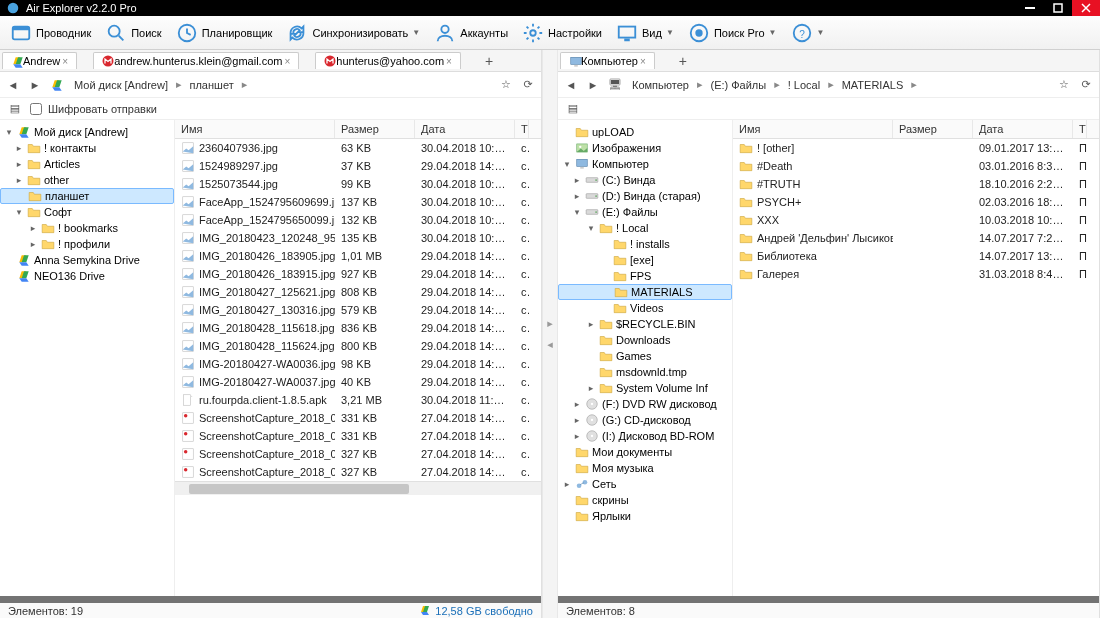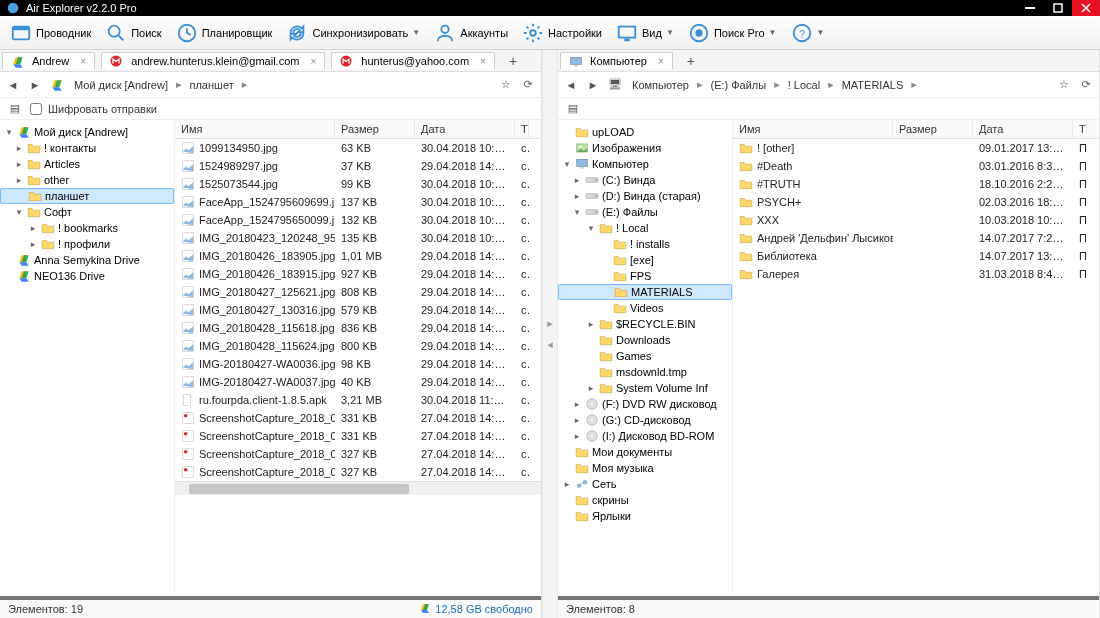--- a/index.html
+++ b/index.html
@@ -11,21 +11,21 @@
 .winbtn { width: 28px; height: 22px; display: flex; align-items: center; justify-content: center; color: #fff; }
 .winbtn.close { background: #e81123; }
 .winbtn svg { width: 10px; height: 10px; }
 .toolbar { height: 34px; background: linear-gradient(#fdfdfd,#f1f1f1); border-bottom: 1px solid #d0d0d0; display: flex; align-items: center; padding: 0 4px; gap: 2px; }
 .tbtn { display: flex; align-items: center; gap: 4px; padding: 2px 6px; border-radius: 3px; cursor: pointer; }
 .tbtn .ic { width: 22px; height: 22px; display: inline-flex; align-items: center; justify-content: center; }
 .tbtn .dd { width: 8px; color: #666; font-size: 8px; }
 .panes { flex: 1; display: flex; overflow: hidden; }
 .pane { flex: 1; display: flex; flex-direction: column; border-right: 1px solid #e0e0e0; overflow: hidden; }
 .tabstrip { height: 22px; background: #f5f5f5; border-bottom: 1px solid #ddd; display: flex; align-items: center; padding-left: 2px; }
-.tab { display: flex; align-items: center; gap: 9px; padding: 2px 8px; border: 1px solid #ccc; border-bottom: none; background: #fff; margin-right: 6px; font-size: 11px; border-radius: 2px 2px 0 0; }
+.tab { display: flex; align-items: center; gap: 0; padding: 2px 8px; border: 1px solid #ccc; border-bottom: none; background: #fff; margin-right: 16px; font-size: 11px; border-radius: 2px 2px 0 0; }
 .tab .ic { width: 12px; height: 12px; }
 .tab .x { color: #888; font-size: 10px; margin-left: 2px; cursor: pointer; }
 .tab.plus { border: none; background: transparent; font-size: 14px; color: #555; padding: 0 8px; cursor:pointer;}
 .navrow { height: 26px; display: flex; align-items: center; gap: 4px; padding: 0 4px; border-bottom: 1px solid #eee; }
 .navbtn { width: 18px; height: 18px; display: flex; align-items: center; justify-content: center; color: #555; cursor:pointer; }
 .breadcrumb { flex: 1; display: flex; align-items: center; gap: 2px; font-size: 11px; color: #333; }
 .breadcrumb .sep { color: #888; padding: 0 2px; }
 .breadcrumb .crumb { padding: 2px 4px; }
 .optrow { height: 22px; display: flex; align-items: center; gap: 6px; padding: 0 6px; border-bottom: 1px solid #eee; color: #333; }
 .optrow .cb { width: 12px; height: 12px; }
@@ -36,21 +36,21 @@
 .tnode .ic { width: 14px; height: 14px; display: inline-flex; }
 .tnode.sel { background: #cde8ff; border: 1px solid #7abaff; border-radius: 2px; padding: 0 3px; }
 .ind1 { padding-left: 14px !important; } .ind2 { padding-left: 28px !important; } .ind3 { padding-left: 42px !important; }
 .filelist { flex: 1; overflow: auto; }
 .listhead { display: flex; border-bottom: 1px solid #e0e0e0; background: #fafafa; position: sticky; top: 0; }
 .lh { padding: 3px 6px; border-right: 1px solid #e8e8e8; font-size: 11px; color: #333; }
 .row { display: flex; padding: 1px 0; align-items: center; }
 .cell { padding: 1px 6px; font-size: 11px; color: #222; overflow: hidden; text-overflow: ellipsis; white-space: nowrap; }
 .cell.name { display: flex; align-items: center; gap: 4px; }
 .cell.name .ic { width: 14px; height: 14px; display: inline-flex; flex-shrink: 0; }
-.statusbar { height: 22px; border-top: 4px solid #737373; background: #fafafa; display: flex; align-items: center; padding: 0 8px; font-size: 11px; color: #333; }
+.statusbar { height: 22px; border-top: 7px solid #737373; background: #fafafa; display: flex; align-items: center; padding: 0 8px; font-size: 11px; color: #333; }
 .statusbar .right { margin-left: auto; color: #1a6fb8; display: flex; align-items: center; gap: 4px; }
 .middle-gutter { width: 16px; background: #f4f4f4; border-left: 1px solid #e8e8e8; border-right: 1px solid #e8e8e8; display:flex; flex-direction:column; align-items:center; justify-content:center; gap:8px; color:#999; }
 
 .pane.left .lh.c1,.pane.left .cell.c1{width:160px} .pane.left .lh.c2,.pane.left .cell.c2{width:80px} .pane.left .lh.c3,.pane.left .cell.c3{width:100px} .pane.left .lh.c4,.pane.left .cell.c4{width:14px}
 .pane.right .lh.c1,.pane.right .cell.c1{width:160px} .pane.right .lh.c2,.pane.right .cell.c2{width:80px} .pane.right .lh.c3,.pane.right .cell.c3{width:100px} .pane.right .lh.c4,.pane.right .cell.c4{width:14px}
 .scrollbar-h { height: 14px; background: #f0f0f0; border-top: 1px solid #e0e0e0; display:flex; align-items:center;}
 .scrollbar-h .thumb{height:10px;background:#c6c6c6;margin:0 14px;border-radius:2px;}
 </style>
 </head>
 <body>
@@ -331,21 +331,21 @@
           </div>
         <div id="left-rows">
             <div class="row">
               <div class="cell c1 name">
                 <span class="ic">
                   <svg width="14" height="14" viewBox="0 0 24 24">
                     <rect x="3" y="3" width="18" height="18" fill="#fff" stroke="#bbb"></rect>
                     <path d="M3 18l6-5 4 3 8-7v12z" fill="#8fb9e0"></path>
                   </svg>
                 </span>
-                <span>1099134950.jpg</span>
+                <span>2360407936.jpg</span>
               </div>
               <div class="cell c2">63 KB</div>
               <div class="cell c3">30.04.2018 10:39:22</div>
               <div class="cell c4">с</div>
             </div>
             <div class="row">
               <div class="cell c1 name">
                 <span class="ic">
                   <svg width="14" height="14" viewBox="0 0 24 24">
                     <rect x="3" y="3" width="18" height="18" fill="#fff" stroke="#bbb"></rect>

